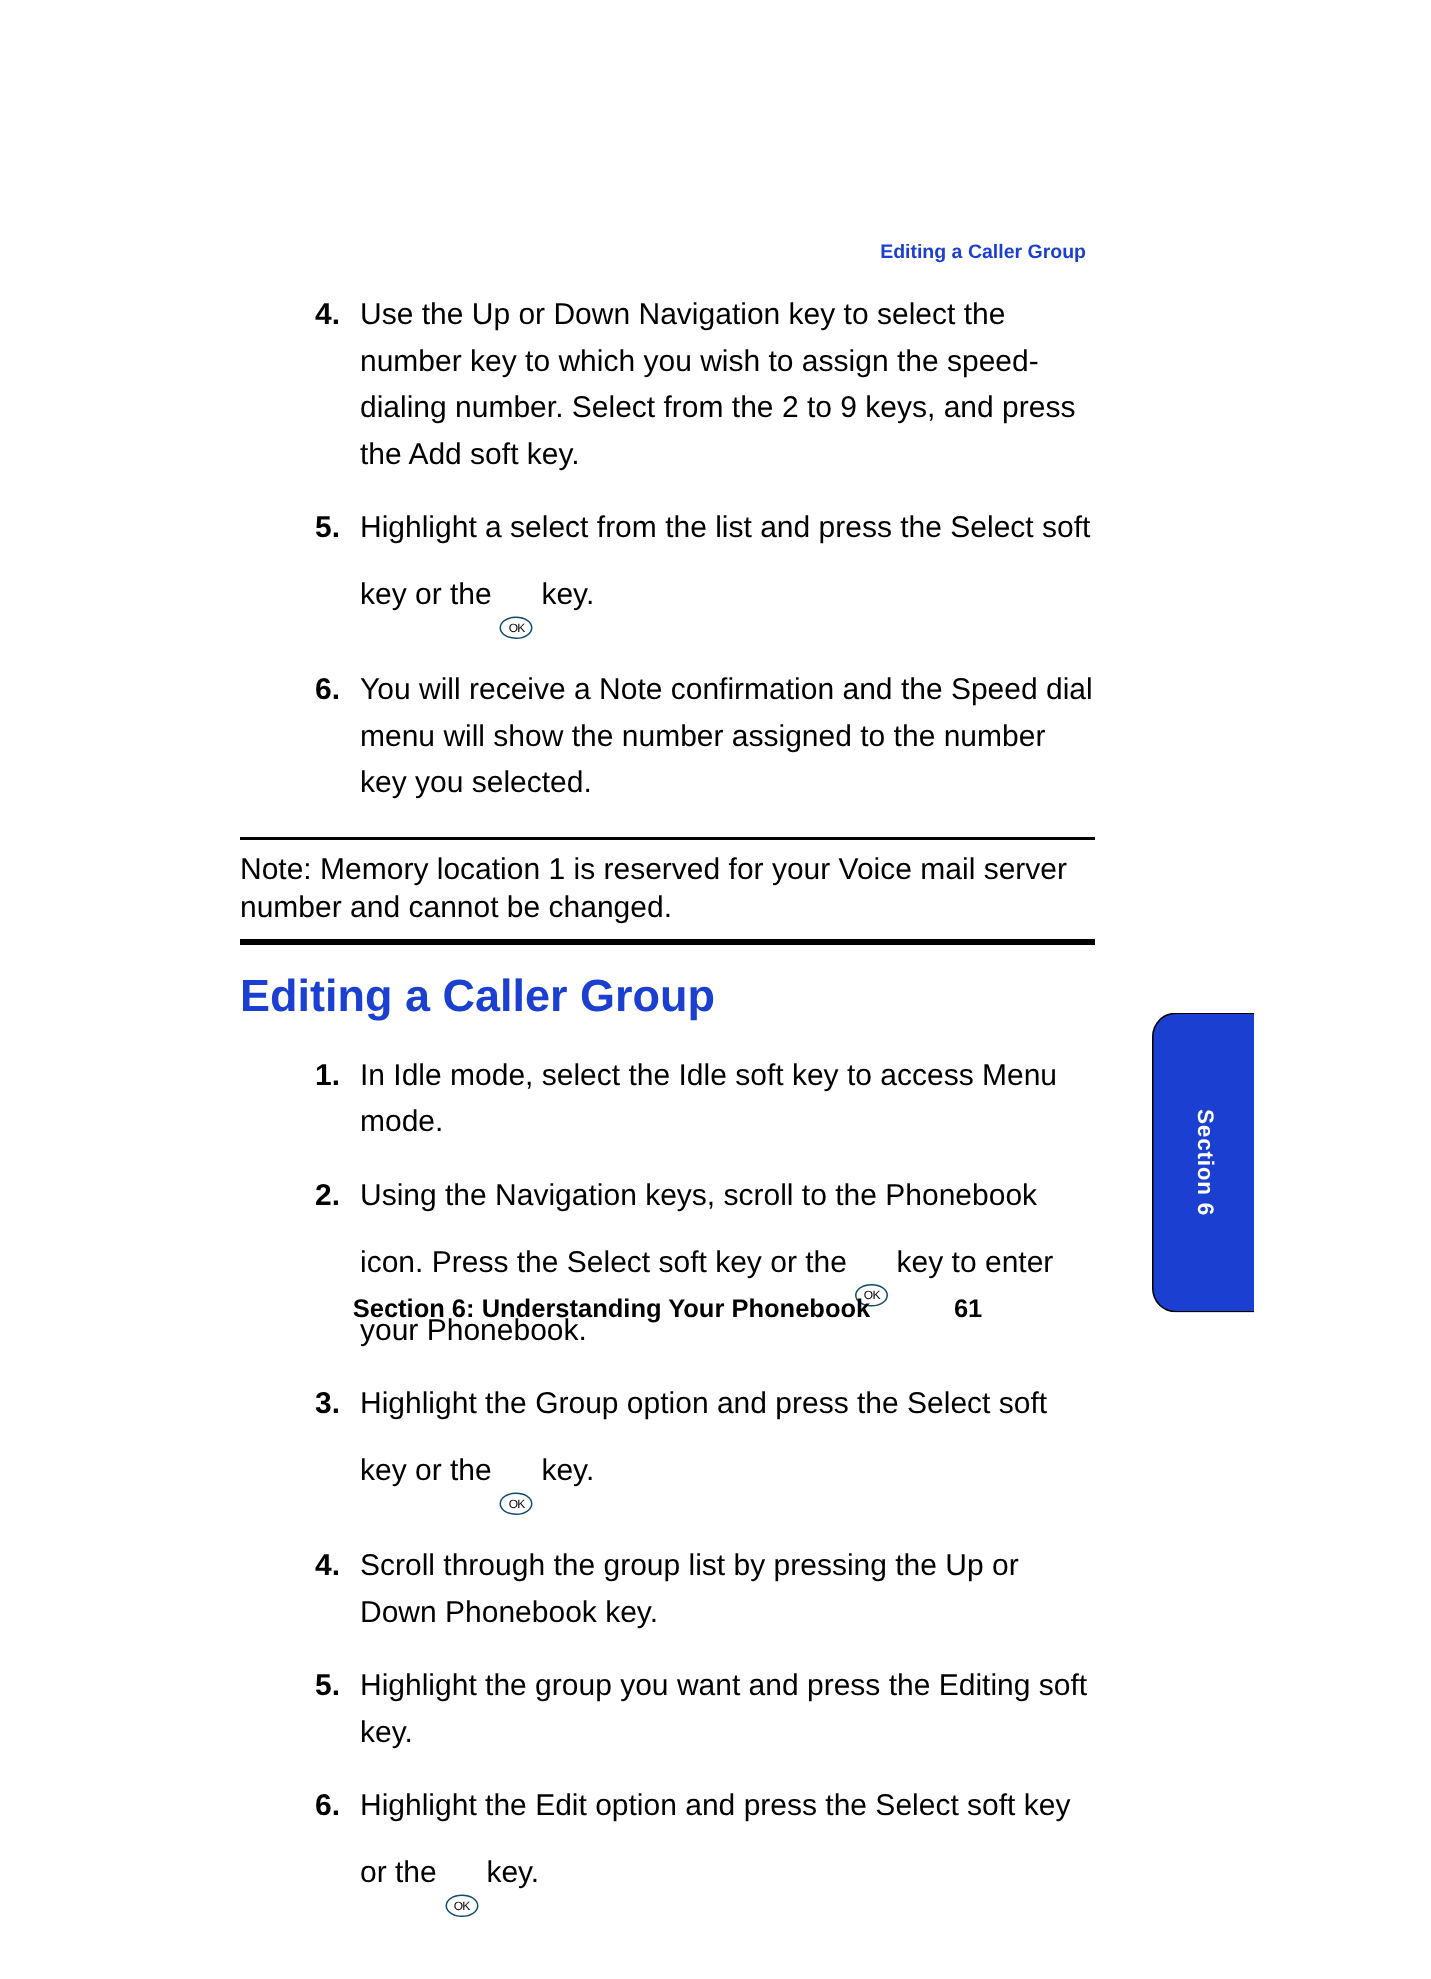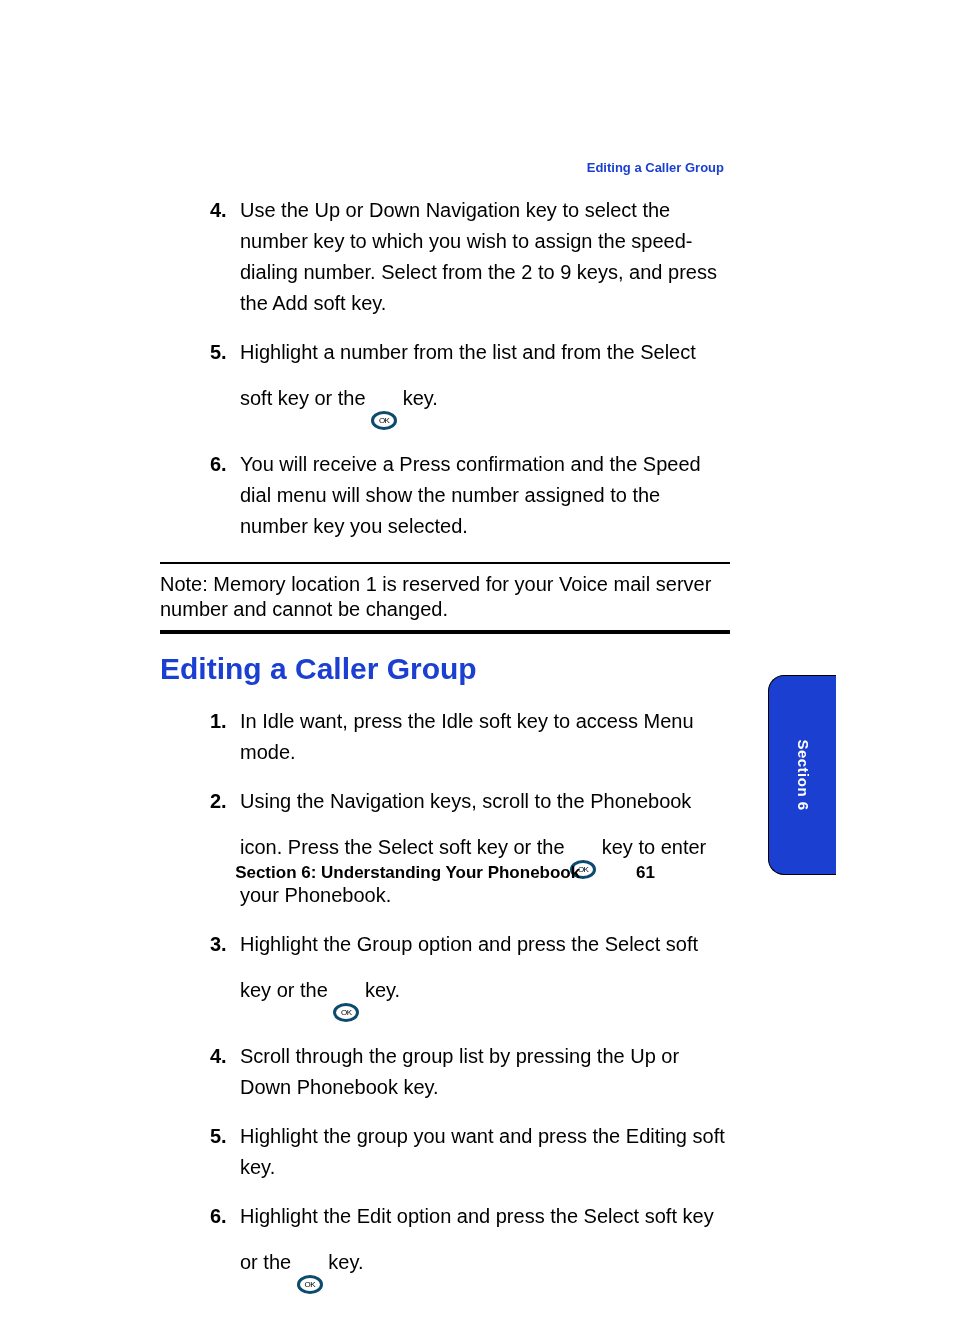--- a/index.html
+++ b/index.html
@@ -48,21 +48,21 @@
   }
   ol.steps > li .num {
     position: absolute;
     left: 50px;
     top: 0;
     font-weight: bold;
   }
   .b { font-weight: normal; }
   .ok-icon {
     display: inline-block;
-    border: 3px solid #0c4a6e;
+    border: 1px solid #0c4a6e;
     border-radius: 50%;
     width: 20px;
     height: 13px;
     font-size: 8px;
     text-align: center;
     line-height: 13px;
     vertical-align: middle;
     position: relative;
     top: -1px;
     letter-spacing: -0.5px;
@@ -130,34 +130,34 @@
 <body>
 
 <div class="page">
 
   <div class="running-head">Editing a Caller Group</div>
 
   <div class="body-col">
 
     <ol class="steps" id="top-steps">
         <li><span class="num">4.</span><span>Use the </span><span class="b">Up</span><span> or </span><span class="b">Down</span><span> Navigation key to select the number key to which you wish to assign the speed-dialing number. Select from the </span><span class="b">2</span><span> to </span><span class="b">9</span><span> keys, and press the </span><span class="b">Add</span><span> soft key.</span></li>
-        <li><span class="num">5.</span><span>Highlight a number from the list and from the </span><span class="b">Select</span><span> soft key or the </span><span class="ok-icon">OK</span><span> key.</span></li>
-        <li><span class="num">6.</span><span>You will receive a </span><span class="b">Press</span><span> confirmation and the Speed dial menu will show the number assigned to the number key you selected.</span></li>
+        <li><span class="num">5.</span><span>Highlight a select from the list and press the </span><span class="b">Select</span><span> soft key or the </span><span class="ok-icon">OK</span><span> key.</span></li>
+        <li><span class="num">6.</span><span>You will receive a </span><span class="b">Note</span><span> confirmation and the Speed dial menu will show the number assigned to the number key you selected.</span></li>
       </ol>
 
     <hr class="rule">
     <p class="note">
       <span class="b">Note:</span><span> Memory location 1 is reserved for your Voice mail server number and cannot be changed.</span>
     </p>
     <hr class="rule heavy">
 
     <h2 class="section-heading">Editing a Caller Group</h2>
 
     <ol class="steps" id="bottom-steps">
-        <li><span class="num">1.</span><span>In Idle want, press the </span><span class="b">Idle</span><span> soft key to access Menu mode.</span></li>
+        <li><span class="num">1.</span><span>In Idle mode, select the </span><span class="b">Idle</span><span> soft key to access Menu mode.</span></li>
         <li><span class="num">2.</span><span>Using the Navigation keys, scroll to the </span><span class="b">Phonebook</span><span> icon. Press the </span><span class="b">Select</span><span> soft key or the </span><span class="ok-icon">OK</span><span> key to enter your Phonebook.</span></li>
         <li><span class="num">3.</span><span>Highlight the </span><span class="b">Group</span><span> option and press the </span><span class="b">Select</span><span> soft key or the </span><span class="ok-icon">OK</span><span> key.</span></li>
         <li><span class="num">4.</span><span>Scroll through the group list by pressing the </span><span class="b">Up</span><span> or </span><span class="b">Down</span><span> Phonebook key.</span></li>
         <li><span class="num">5.</span><span>Highlight the group you want and press the </span><span class="b">Editing</span><span> soft key.</span></li>
         <li><span class="num">6.</span><span>Highlight the </span><span class="b">Edit</span><span> option and press the </span><span class="b">Select</span><span> soft key or the </span><span class="ok-icon">OK</span><span> key.</span></li>
       </ol>
 
   </div>
 
   <div class="side-tab">

